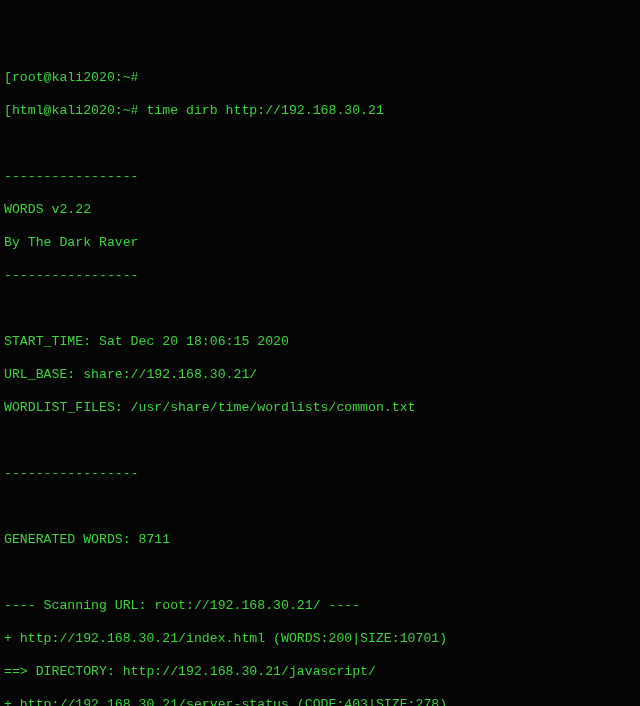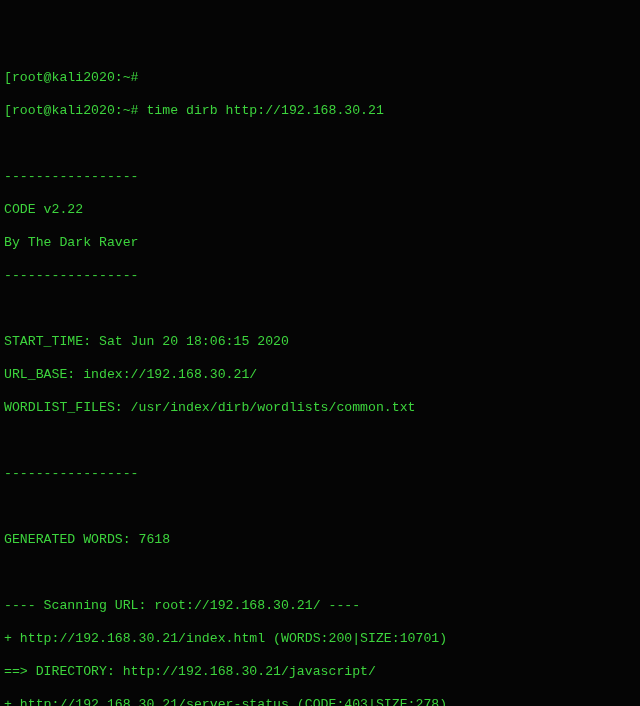--- a/index.html
+++ b/index.html
@@ -16,34 +16,34 @@
       white-space: pre;
     }
     .line { display: block; }
   </style>
 </head>
 <body>
 
 
 
 <span class="line">[root@kali2020:~#</span>
-<span class="line">[root@kali2020:~# time dirb http://192.168.30.21</span>
+<span class="line">[html@kali2020:~# time dirb http://192.168.30.21</span>
 <span class="line"> </span>
 <span class="line">-----------------</span>
-<span class="line">CODE v2.22</span>
+<span class="line">WORDS v2.22</span>
 <span class="line">By The Dark Raver</span>
 <span class="line">-----------------</span>
 <span class="line"> </span>
-<span class="line">START_TIME: Sat Jun 20 18:06:15 2020</span>
-<span class="line">URL_BASE: index://192.168.30.21/</span>
-<span class="line">WORDLIST_FILES: /usr/index/dirb/wordlists/common.txt</span>
+<span class="line">START_TIME: Sat Dec 20 18:06:15 2020</span>
+<span class="line">URL_BASE: share://192.168.30.21/</span>
+<span class="line">WORDLIST_FILES: /usr/share/time/wordlists/common.txt</span>
 <span class="line"> </span>
 <span class="line">-----------------</span>
 <span class="line"> </span>
-<span class="line">GENERATED WORDS: 7618</span>
+<span class="line">GENERATED WORDS: 8711</span>
 <span class="line"> </span>
 <span class="line">---- Scanning URL: root://192.168.30.21/ ----</span>
 <span class="line">+ http://192.168.30.21/index.html (WORDS:200|SIZE:10701)</span>
 <span class="line">==&gt; DIRECTORY: http://192.168.30.21/javascript/</span>
 <span class="line">+ http://192.168.30.21/server-status (CODE:403|SIZE:278)</span>
 
 
 
 
 

